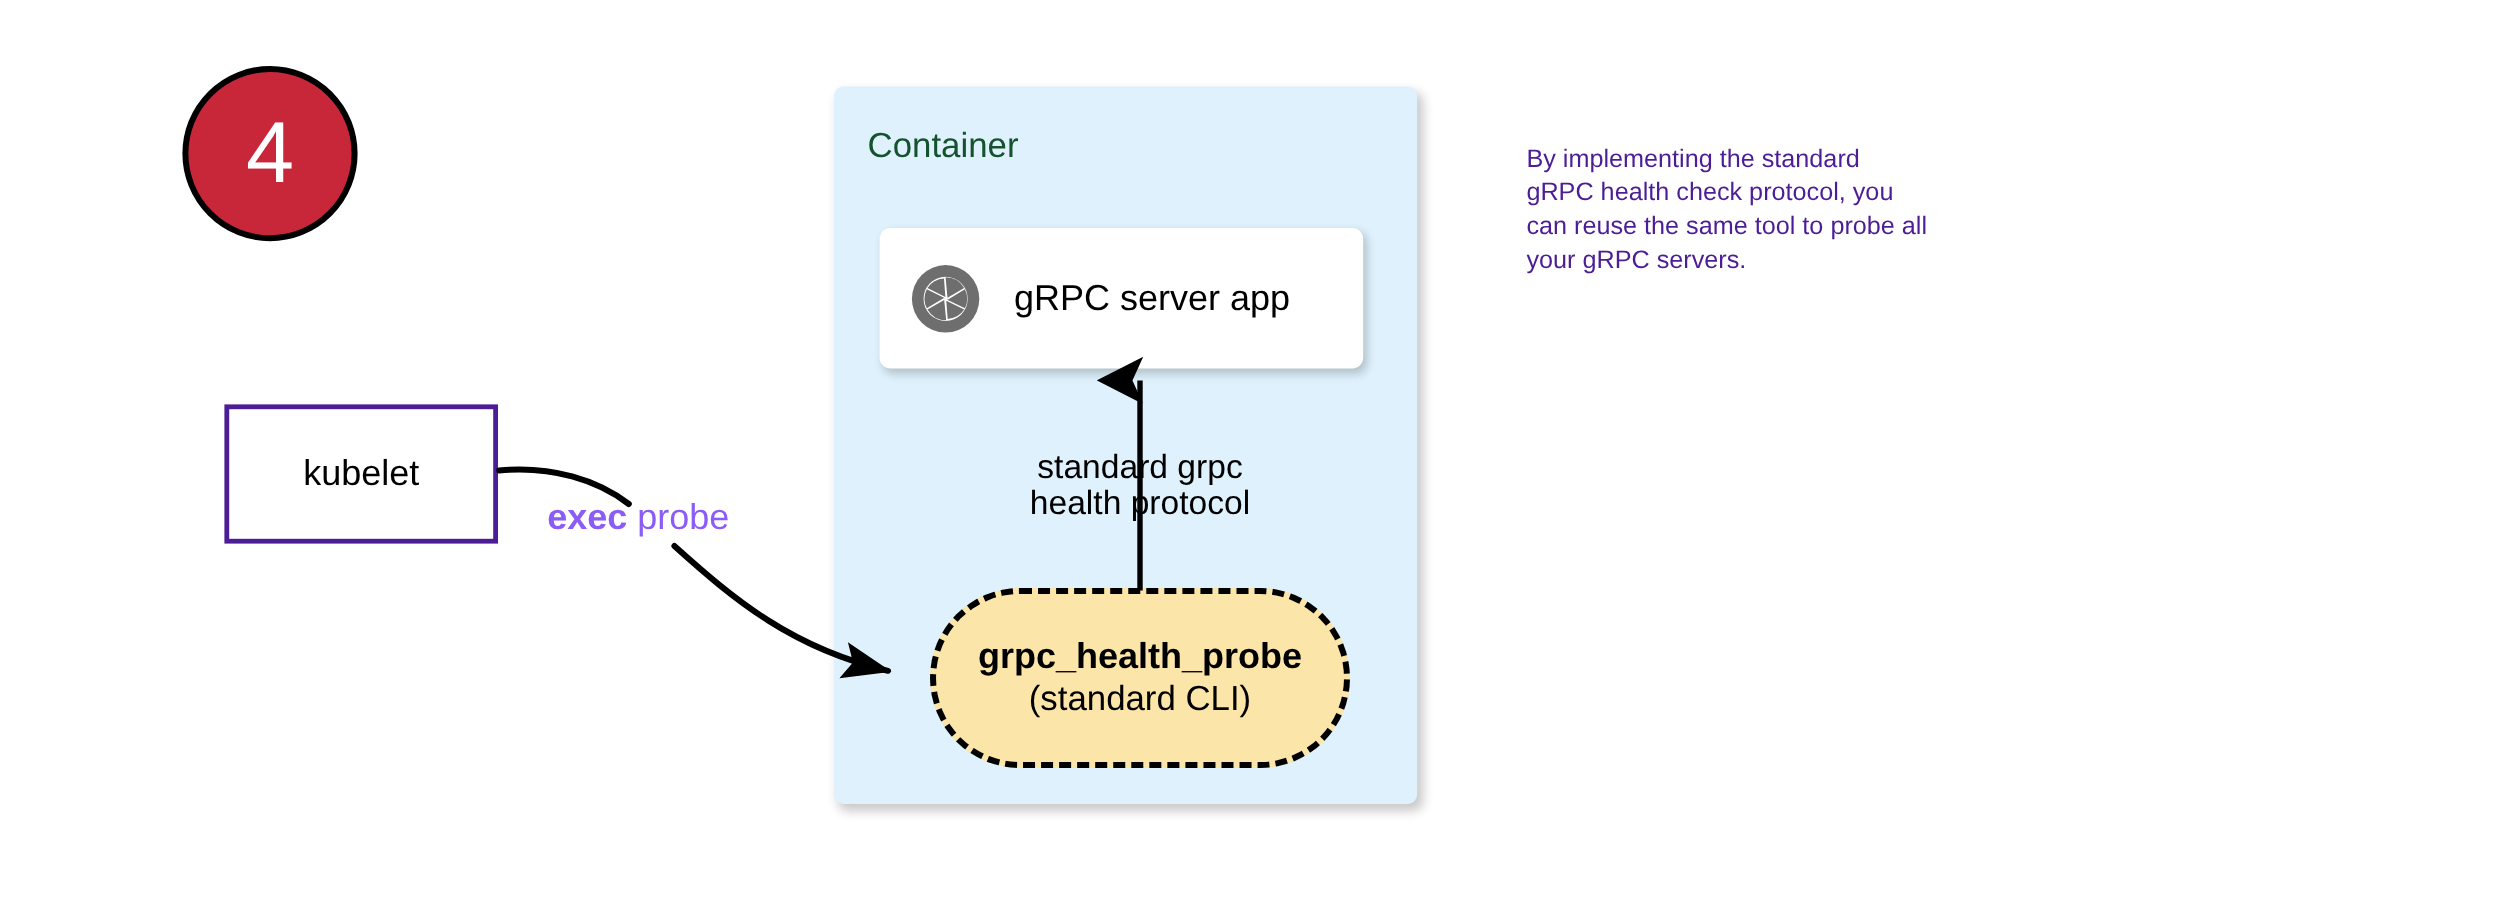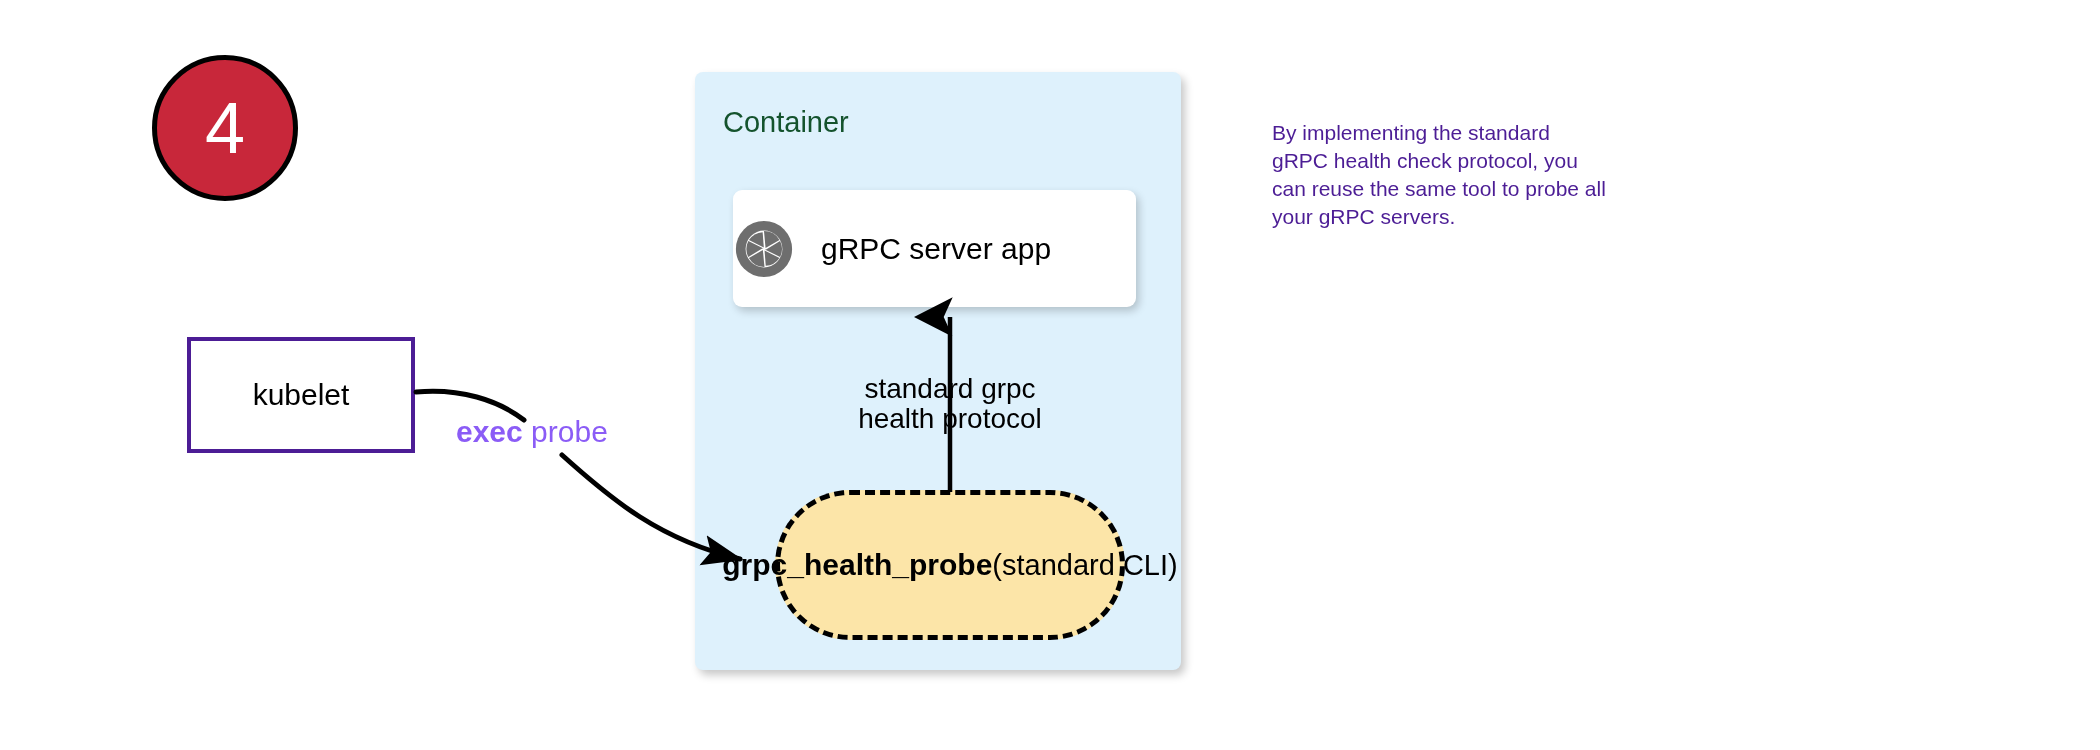--- a/index.html
+++ b/index.html
@@ -71,20 +71,21 @@
     position: absolute;
     left: 733px;
     top: 190px;
     width: 403px;
     height: 117px;
     background: #ffffff;
     border-radius: 9px;
     box-shadow: 3px 4px 8px rgba(0,0,0,0.20);
     display: flex;
     align-items: center;
+    padding-left: 24px;
     box-sizing: border-box;
   }
   .aperture-icon {
     width: 62px;
     height: 62px;
     flex: 0 0 62px;
     display: block;
   }
   .server-card-label {
     font-size: 30px;
@@ -99,20 +100,21 @@
     position: absolute;
     left: 775px;
     top: 490px;
     width: 350px;
     height: 150px;
     background: #FCE5A8;
     border: 5px dashed #000000;
     border-radius: 76px;
     box-sizing: border-box;
     display: flex;
+    flex-direction: column;
     align-items: center;
     justify-content: center;
   }
   .probe-pill-title {
     font-size: 30px;
     line-height: 1.18;
     font-weight: bold;
     white-space: nowrap;
     color: #000000;
   }

